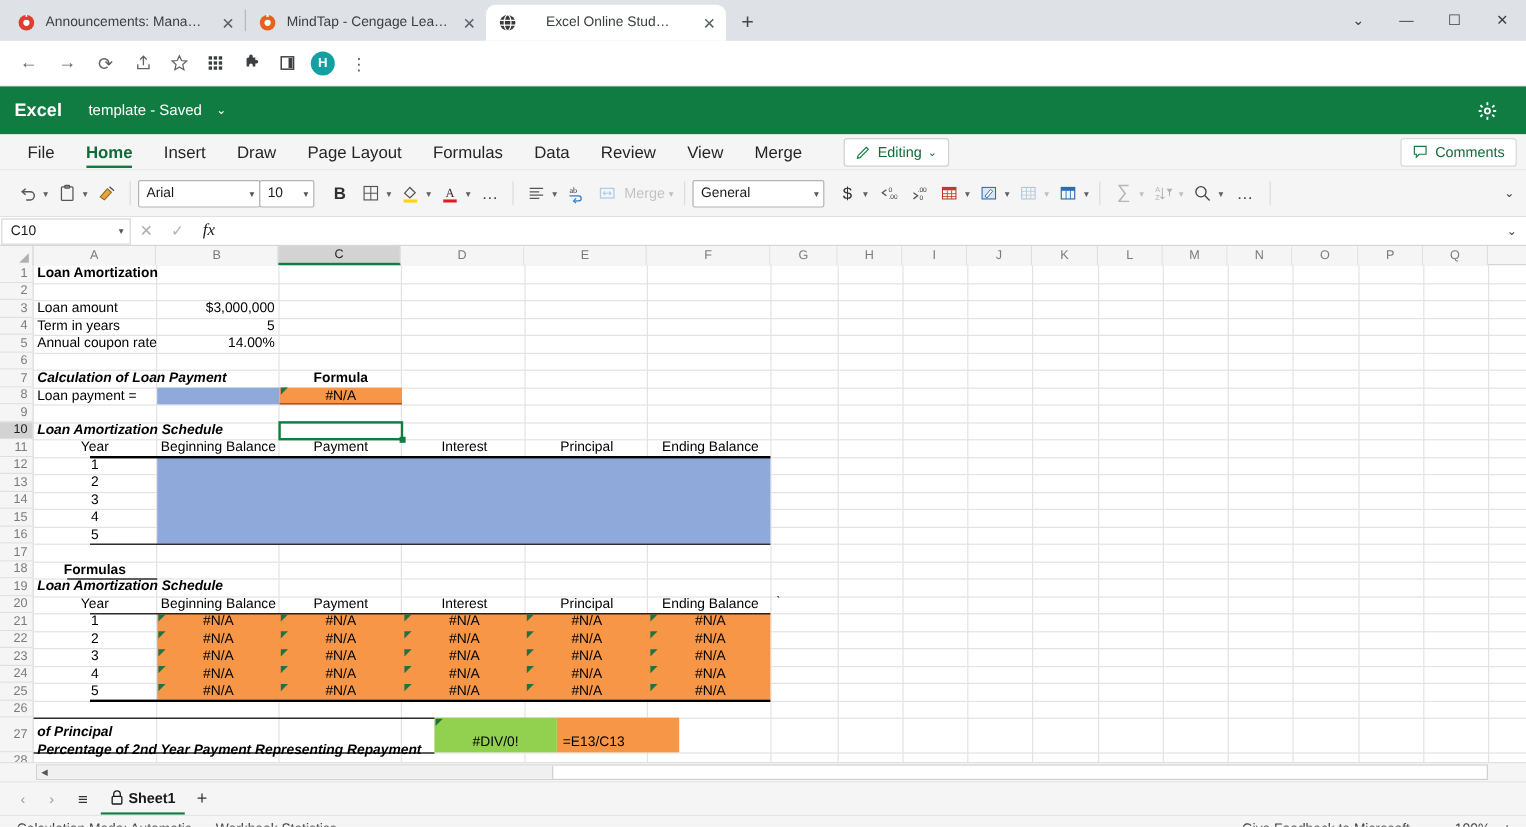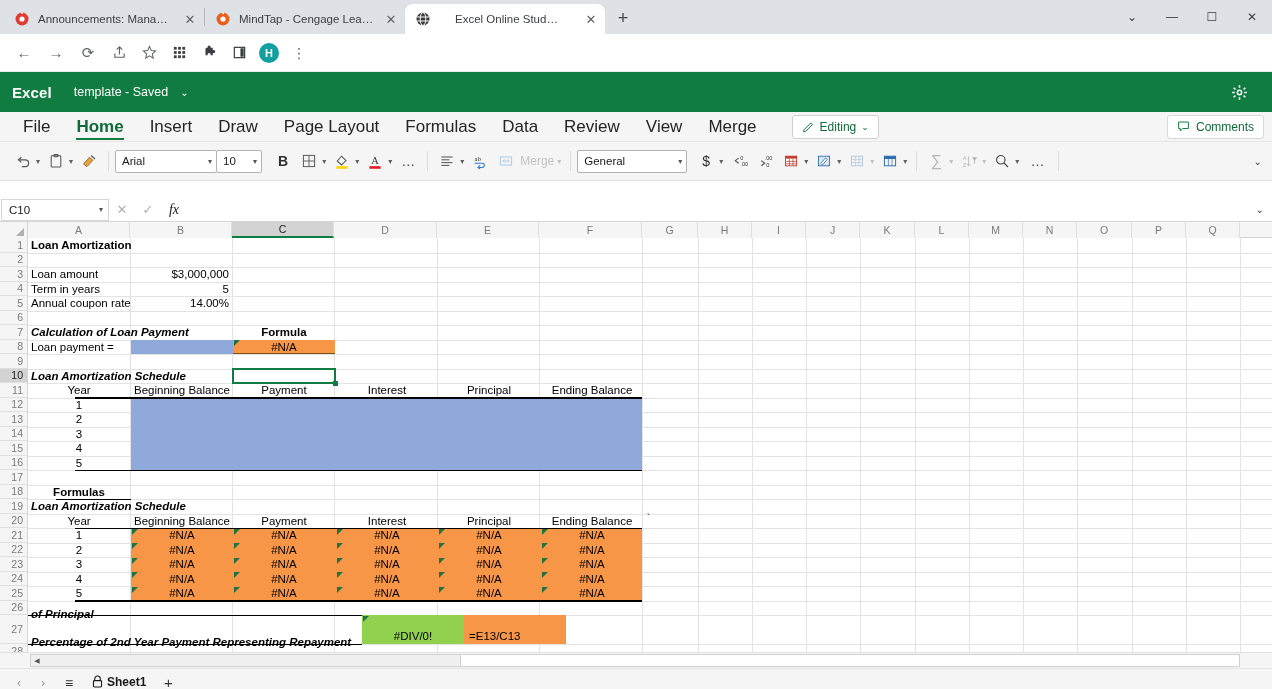--- a/index.html
+++ b/index.html
@@ -90,21 +90,21 @@
   }
 
   
   .ribbon-tabs {
     height: 30px; background: #f5f5f5; display: flex; align-items: center;
     padding-left: 10px; gap: 0; position: relative;
     border-bottom: 1px solid #e6e6e6;
   }
   .rtab {
     padding: 0 13px; height: 28px; display: flex; align-items: center;
-    font-size: 17px; color: #252525; position: relative;
+    font-size: 14px; color: #252525; position: relative;
   }
   .rtab.active { font-weight: 600; color: #0f6b38; }
   .rtab.active::after {
     content: ""; position: absolute; left: 13px; right: 13px; bottom: 1px;
     height: 2px; background: #107c41;
   }
   .editing-btn {
     margin-left: 22px; height: 24px; border: 1px solid #d0d0d0; border-radius: 3px;
     background: #fff; display: flex; align-items: center; gap: 5px;
     padding: 0 9px; font-size: 12px; color: #0f6b38;
@@ -136,21 +136,21 @@
   .num-sel {
     height: 23px; width: 110px; border: 1px solid #b3b3b3; background: #fff;
     border-radius: 2px; display: flex; align-items: center; font-size: 11.5px;
     color: #1a1a1a; padding: 0 4px 0 6px; justify-content: space-between;
   }
   .ribbon-collapse { position: absolute; right: 10px; font-size: 10px; color: #444; }
 
   
   .fbar {
     height: 24px; background: #fff; display: flex; align-items: center;
-    border-bottom: 1px solid #d6d6d6; position: relative; margin-top: 17px;
+    border-bottom: 1px solid #d6d6d6; position: relative;
   }
   .namebox {
     width: 108px; height: 22px; border: 1px solid #d6d6d6; background: #fff;
     display: flex; align-items: center; justify-content: space-between;
     padding: 0 5px 0 7px; font-size: 11.5px; color: #1a1a1a; margin-left: 1px;
   }
   .fb-ico {
     width: 26px; height: 22px; display: flex; align-items: center;
     justify-content: center; font-size: 13px; color: #b0b0b0;
   }
@@ -831,21 +831,21 @@
       <div class="err-flag" style="left:206px;top:348.5px"></div>
       <div class="cell c" style="left:205px;top:348px;width:102px">#N/A</div>
       <div class="err-flag" style="left:309px;top:348.5px"></div>
       <div class="cell c" style="left:308px;top:348px;width:102px">#N/A</div>
       <div class="err-flag" style="left:411px;top:348.5px"></div>
       <div class="cell c" style="left:410px;top:348px;width:102px">#N/A</div>
       <div class="err-flag" style="left:514px;top:348.5px"></div>
       <div class="cell c" style="left:513px;top:348px;width:102px">#N/A</div>
 
       <div class="cell l it" style="left:0;top:397px;width:334px;height:14px">Percentage of 2nd Year Payment Representing Repayment</div>
-      <div class="cell l it" style="left:0;top:369px;width:334px;height:14px">of Principal</div>
+      <div class="cell l it" style="left:0;top:382px;width:334px;height:14px">of Principal</div>
       <div class="err-flag" style="left:335px;top:377.5px"></div>
       <div class="cell c" style="left:334px;top:391px;width:102px;height:14px">#DIV/0!</div>
       <div class="cell l" style="left:438px;top:391px;width:102px;height:14px">=E13/C13</div>
 
       <div class="sel-box" style="left:204px;top:130px;width:104px;height:16px"></div>
       <div class="sel-handle" style="left:305px;top:143px"></div>
     </div>
   </div>
 </div>
 

